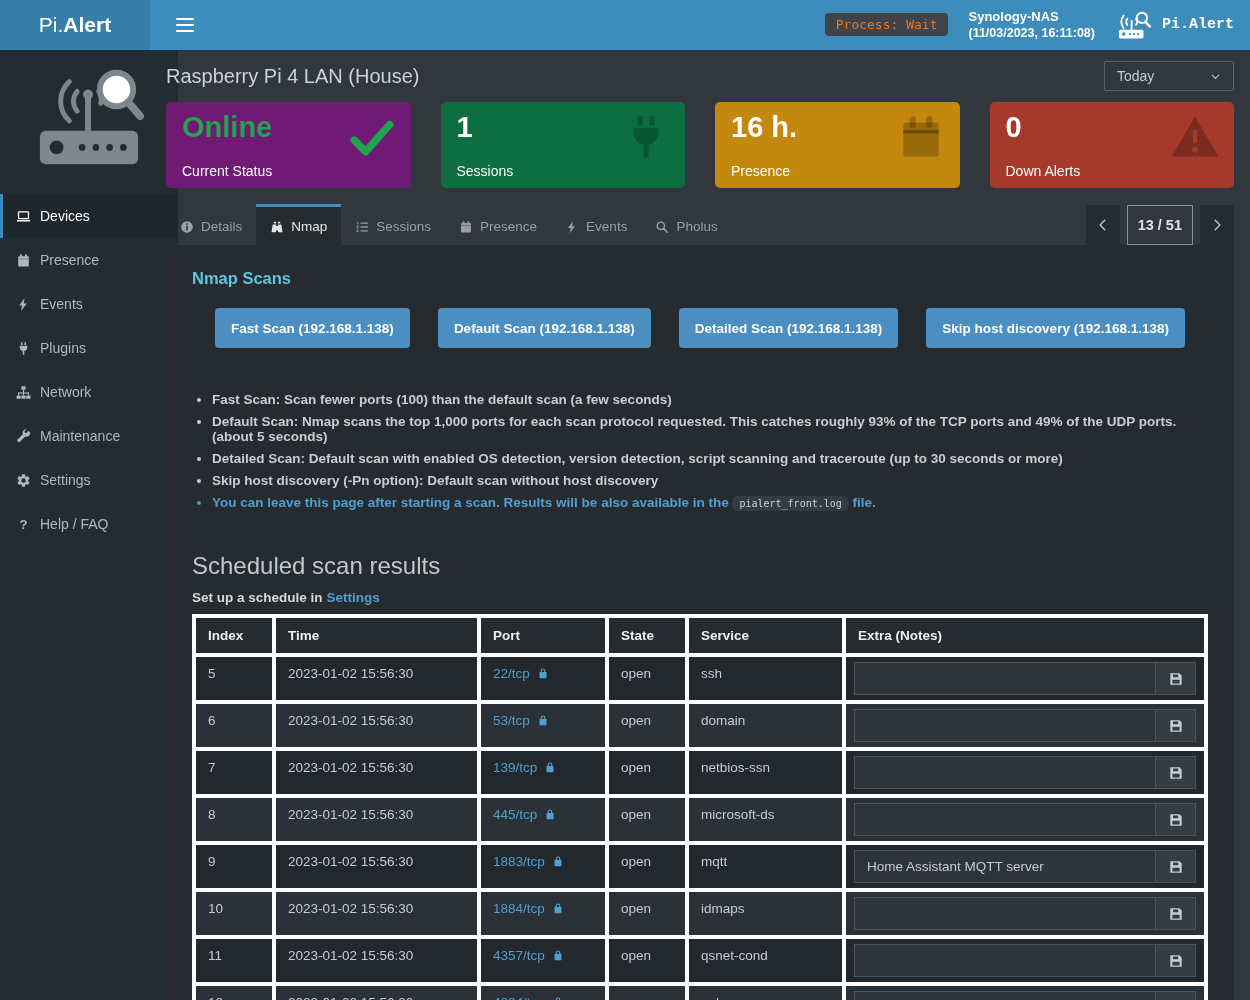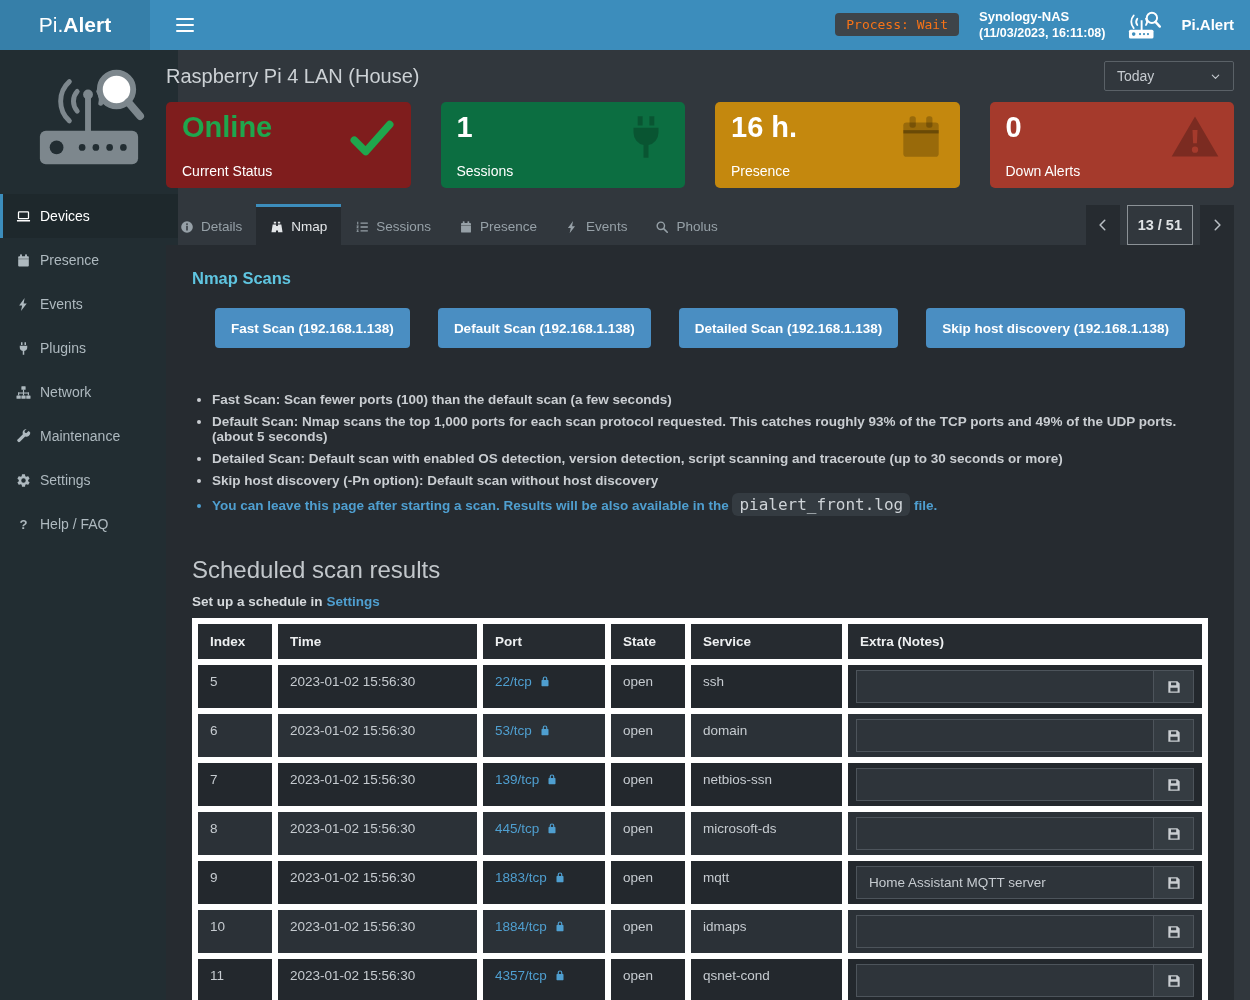--- a/index.html
+++ b/index.html
@@ -12,21 +12,21 @@
   .brand-light{font-weight:300;}
   .brand-bold{font-weight:700;}
   .topbar-main{flex:1;background:#3c8dbc;display:flex;align-items:center;padding:0 16px;}
   .hamburger{display:flex;flex-direction:column;gap:3.5px;cursor:pointer;margin-left:6px;padding:6px 4px;}
   .hamburger .bar{height:2.5px;width:18px;background:#fff;border-radius:1px;}
   .topbar-right{margin-left:auto;display:flex;align-items:center;gap:20px;}
   .process-badge{font-family:"DejaVu Sans Mono",monospace;font-size:13px;background:#3e4449;color:#f97316;
     padding:4px 11px;border-radius:4px;}
   .device-info{color:#fff;font-size:13px;font-weight:700;line-height:1.35;}
   .device-time{font-size:12.5px;font-weight:600;}
-  .app-group{display:flex;align-items:center;gap:18px;}
+  .app-group{display:flex;align-items:center;gap:9px;font-family:Liberation Mono, monospace;}
   .app-name{color:#fff;font-weight:700;font-size:15px;}
   
   .sidebar{position:fixed;left:0;top:50px;bottom:0;width:178px;background:#222d32;}
   .logo-wrap{padding:12px 14px 22px;display:flex;justify-content:center;}
   .nav-item{height:44px;display:flex;align-items:center;gap:9px;padding-left:13px;color:#aeb9bf;
     font-size:14px;cursor:pointer;border-left:3px solid transparent;}
   .nav-item.active{background:#1e282c;border-left-color:#3c8dbc;color:#fff;}
   .nav-item .icon svg{width:15px;height:15px;display:block;}
   
   .main{position:absolute;left:150px;top:50px;right:0;bottom:0;padding:6px 16px 16px;overflow:hidden;}
@@ -58,28 +58,28 @@
     display:flex;align-items:center;justify-content:center;font-size:14.5px;font-weight:700;}
   
   .panel{background:#262b30;padding:16px 26px 60px;min-height:720px;}
   .section-title{color:#5fc5e0;font-size:16.5px;font-weight:600;margin:8px 0 0;}
   .scan-buttons{display:flex;justify-content:center;gap:28px;margin:20px 0 0;}
   .scan-btn{background:#4a8ec2;color:#fff;border:none;border-radius:4px;padding:0 16px;height:40px;
     font-size:13.5px;font-weight:600;font-family:inherit;cursor:pointer;}
   .bullets{margin:44px 0 0;padding-left:20px;color:#c9cdd1;}
   .bullets li{font-size:13.5px;font-weight:600;margin-bottom:7px;}
   .bullets li.link-note{color:#4f9fd0;}
-  .bullets code{font-family:"DejaVu Sans Mono",monospace;font-size:16px;font-weight:400;background:#343b41;
+  .bullets code{font-family:"DejaVu Sans Mono",monospace;font-size:10px;font-weight:400;background:#343b41;
     color:#ced3d7;padding:2px 7px;border-radius:6px;}
   .sched-title{font-size:24px;font-weight:400;color:#c2c7cb;margin:42px 0 0;}
   .sched-sub{margin:10px 0 9px;font-size:13.5px;font-weight:700;color:#d6dadd;}
   .sched-sub .link{color:#4f9fd0;font-weight:600;margin-left:4px;cursor:pointer;text-decoration:none;}
   
   .scan-table{width:100%;border-collapse:collapse;}
-  .scan-table th,.scan-table td{border:6px solid #ffffff;}
+  .scan-table th,.scan-table td{border:4px solid #ffffff;}
   .scan-table th{padding:10px 12px;font-size:13.5px;color:#edeff0;text-align:left;font-weight:700;}
   .scan-table td{padding:9px 12px 6px;font-size:13.5px;color:#c6cbd0;vertical-align:top;height:43px;}
   .scan-table tbody tr:nth-child(odd){background:#23282d;}
   .scan-table tbody tr:nth-child(even){background:#2b3137;}
   td.cell-extra{padding:5px 8px;vertical-align:middle;}
   .port-link{color:#4f9fd0;text-decoration:none;cursor:pointer;}
   .lock{margin-left:7px;color:#4f9fd0;display:inline-block;vertical-align:-2px;}
   .lock svg{width:12px;height:13px;display:inline-block;}
   .note-group{display:flex;align-items:stretch;border:1px solid #4d545b;background:#2e343a;height:33px;}
   .note-input{flex:1;background:transparent;border:none;outline:none;color:#c6cbd0;font-size:13.5px;
@@ -242,21 +242,21 @@
       <span>Today</span>
       <span class="icon" id="period-chev">
           <svg viewBox="0 0 24 24">
             <path d="M5 9l7 7 7-7" fill="none" stroke="currentColor" stroke-width="2.4" stroke-linecap="round" stroke-linejoin="round"></path>
           </svg>
         </span>
     </div>
   </div>
 
   <div class="cards">
-      <div class="card" style="background: #7f1d1d;">
+      <div class="card" style="background: #701a75;">
         <span class="value" style="color: rgb(31, 166, 77);">Online</span>
         <span class="label">Current Status</span>
         <span class="icon card-icon" style="color: rgb(31, 166, 77);">
           <svg viewBox="0 0 24 24">
             <path d="M3.5 13.5l5.5 5.5L20.5 6" fill="none" stroke="currentColor" stroke-width="3.6" stroke-linecap="round" stroke-linejoin="round"></path>
           </svg>
         </span>
       </div>
       <div class="card" style="background: rgb(12, 110, 65);">
         <span class="value" style="color: rgb(255, 255, 255);">1</span>

